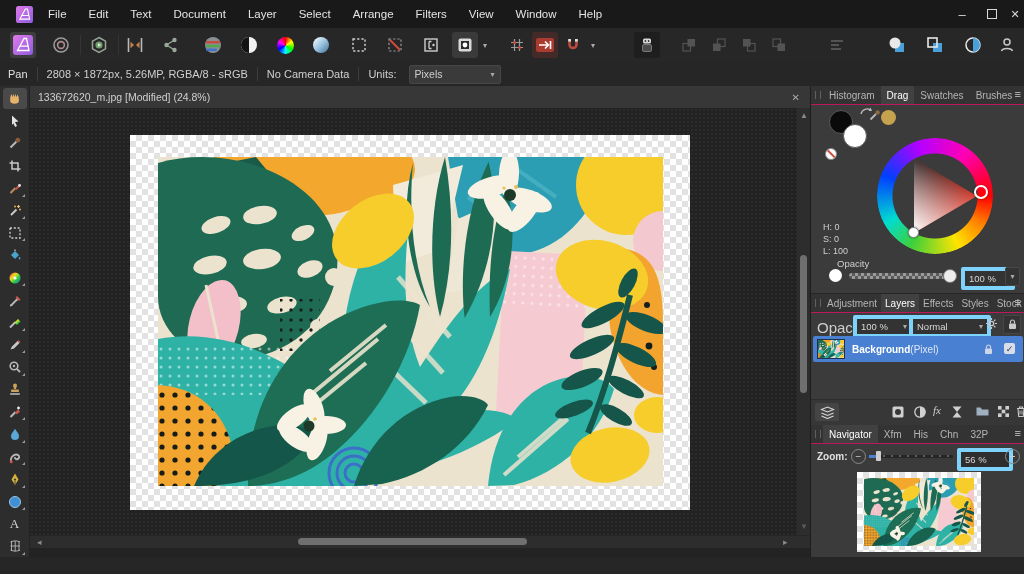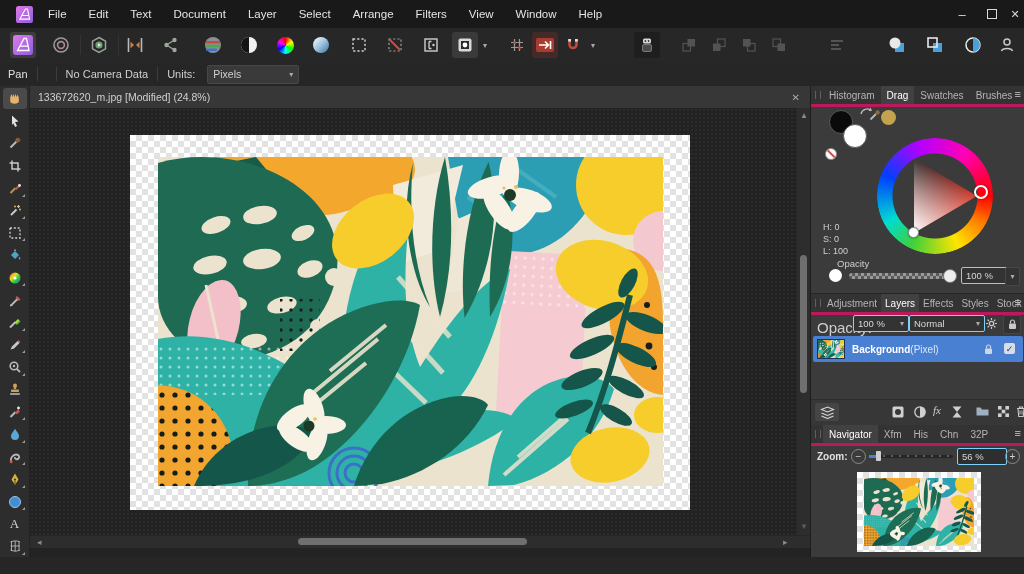--- a/index.html
+++ b/index.html
@@ -36,26 +36,26 @@
      linear-gradient(45deg,#e2e2e2 25%,transparent 25%,transparent 75%,#e2e2e2 75%),
      linear-gradient(45deg,#e2e2e2 25%,transparent 25%,transparent 75%,#e2e2e2 75%);
      background-size:12px 12px;background-position:0 0,6px 6px;}
   .vscroll{position:absolute;left:767px;top:22px;width:13px;height:427px;background:#2d2d2d;}
   .vthumb{position:absolute;left:3px;width:7px;border-radius:4px;background:#6f6f6f;}
   .hscroll{position:absolute;left:0;top:449px;width:780px;height:12px;background:#2d2d2d;border-top:1px solid #262626;}
   .hthumb{position:absolute;top:2px;height:7px;border-radius:4px;background:#6f6f6f;}
   .arrow{color:#8a8a8a;font-size:8px;line-height:1;}
   
   .panels{position:absolute;left:810px;top:86px;width:214px;height:471px;background:#3b3b3b;border-left:1px solid #1d1d1d;font-size:10px;}
-  .ptabs{position:relative;height:18px;background:#333333;border-bottom:3px solid #be185d;display:flex;align-items:stretch;padding-left:12px;}
+  .ptabs{position:relative;height:18px;background:#333333;border-bottom:1px solid #be185d;display:flex;align-items:stretch;padding-left:12px;}
   .ptab{display:flex;align-items:center;padding:0 6px;color:#b4b4b4;font-size:10px;}
   .ptab.active{background:#414141;color:#ffffff;}
   .grip{position:absolute;left:4px;top:5px;width:4px;height:8px;border-left:1px solid #606060;border-right:1px solid #606060;}
   .pmenu{position:absolute;right:4px;top:2px;color:#c9c9c9;font-size:11px;}
-  .ddbox{display:flex;align-items:center;justify-content:space-between;background:#333333;border:1px solid #7dd3fc;border-radius:2px;height:15px;padding:0 4px;font-size:9.5px;color:#d8d8d8;}
+  .ddbox{display:flex;align-items:center;justify-content:space-between;background:#333333;border:4px solid #7dd3fc;border-radius:2px;height:15px;padding:0 4px;font-size:9.5px;color:#d8d8d8;}
   .wheel-ring{position:absolute;width:116px;height:116px;border-radius:50%;
      background:conic-gradient(from 90deg,#ff0000,#ff7a00 8%,#ffe400 18%,#3fd03a 32%,#00dcd0 42%,#0040ff 56%,#b400ff 70%,#ff00b4 85%,#ff0000);
      -webkit-mask:radial-gradient(circle,transparent 42px,#000 43px);mask:radial-gradient(circle,transparent 42px,#000 43px);}
   .sel-ring{position:absolute;width:10px;height:10px;border:2px solid #fff;border-radius:50%;box-shadow:0 0 2px rgba(0,0,0,.6);}
   .sel-dot{position:absolute;width:9px;height:9px;background:#fff;border:1px solid #888;border-radius:50%;box-shadow:0 0 2px rgba(0,0,0,.5);}
   .hsl{position:absolute;left:12px;font-size:9px;color:#cfcfcf;}
   .optrack{position:absolute;height:6px;border-radius:3px;background-color:#9a9a9a;background-image:
      linear-gradient(45deg,#5a5a5a 25%,transparent 25%,transparent 75%,#5a5a5a 75%),
      linear-gradient(45deg,#5a5a5a 25%,transparent 25%,transparent 75%,#5a5a5a 75%);
      background-size:6px 6px;background-position:0 0,3px 3px;}
@@ -411,20 +411,21 @@
       <svg class="icon" width="16" height="16" viewBox="0 0 16 16">
           <circle cx="8" cy="5" r="3" fill="none" stroke="#c9c9c9" stroke-width="1.5"></circle>
           <path d="M2.5,14 C3.5,10.5 12.5,10.5 13.5,14" fill="none" stroke="#c9c9c9" stroke-width="1.5"></path>
         </svg>
     </div>
   </div>
 
   <div class="contextbar">
     <span style="margin-left:8px;color:#e0e0e0">Pan</span>
     <span class="ctx-sep"></span>
+    <span>2808 × 1872px, 5.26MP, RGBA/8 - sRGB</span>
     <span class="ctx-sep"></span>
     <span>No Camera Data</span>
     <span class="ctx-sep"></span>
     <span>Units:</span>
     <span class="ctx-dd" style="margin-left:12px">
       <span>Pixels</span>
       <span class="drop">▾</span>
     </span>
   </div>
 

